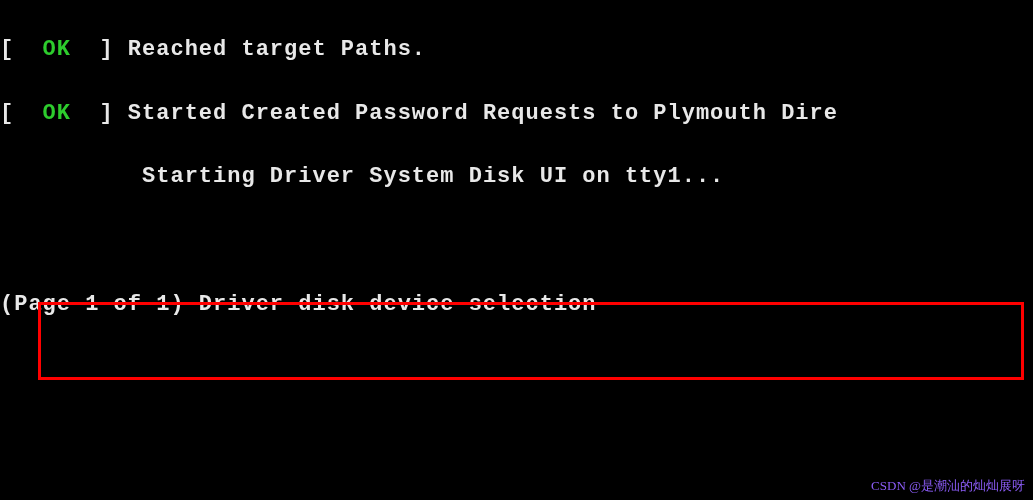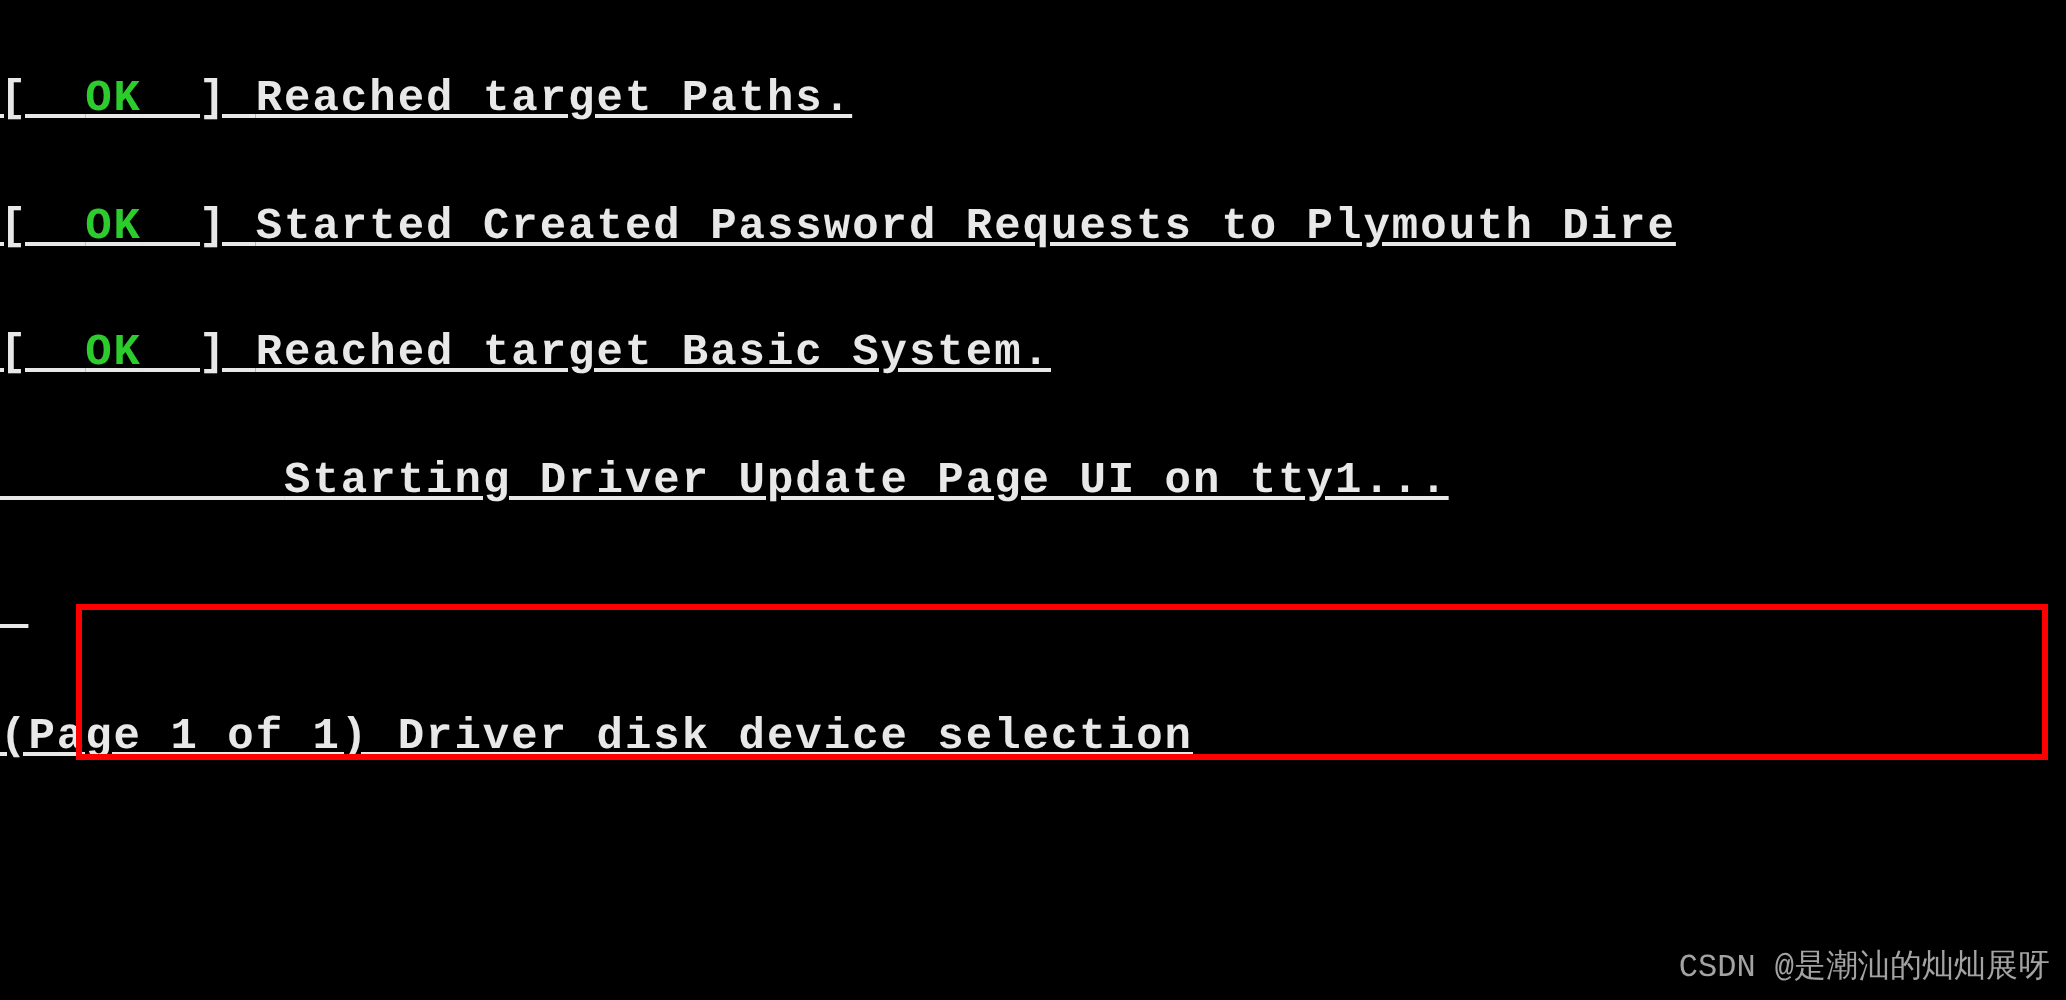--- a/index.html
+++ b/index.html
@@ -16,55 +16,53 @@
     width: 1033px;
     height: 500px;
     position: relative;
   }
   .terminal {
     padding: 2px 0 0 0;
     white-space: pre;
   }
   .line {
     display: block;
-    text-decoration: underline;
   }
   .bracket { color: #e8e8e8; }
   .ok { color: #2dcc2d; }
   .red-box {
     position: absolute;
     border: 3px solid #ff0000;
     background: transparent;
     pointer-events: none;
   }
   .red-box-1 {
     left: 38px;
     top: 302px;
     width: 980px;
     height: 72px;
   }
   .watermark {
     position: absolute;
     bottom: 4px;
     right: 8px;
-    font-size: 16px;
+    font-size: 13px;
     font-weight: normal;
-    color: #a3a3a3;
+    color: #8b5cf6;
     letter-spacing: 0;
-    font-family: Liberation Mono, monospace;
+    font-family: Liberation Serif, serif;
   }
 </style>
 </head>
 <body>
 
 <div class="terminal">
 <span class="line"><span class="bracket">[  </span><span class="ok">OK</span><span class="bracket">  ] </span><span>Reached target Paths.</span></span>
 <span class="line"><span class="bracket">[  </span><span class="ok">OK</span><span class="bracket">  ] </span><span>Started Created Password Requests to Plymouth Dire</span></span>
-<span class="line"><span class="bracket">[  </span><span class="ok">OK</span><span class="bracket">  ] </span><span>Reached target Basic System.</span></span>
-<span class="line">          <span>Starting Driver Update Page UI on tty1...</span></span>
+<span class="line">          <span>Starting Driver System Disk UI on tty1...</span></span>
 <span class="line"> </span>
 <span class="line">(Page 1 of 1) Driver disk device selection</span>
 
 
 
 
 
 
 </div>
 

